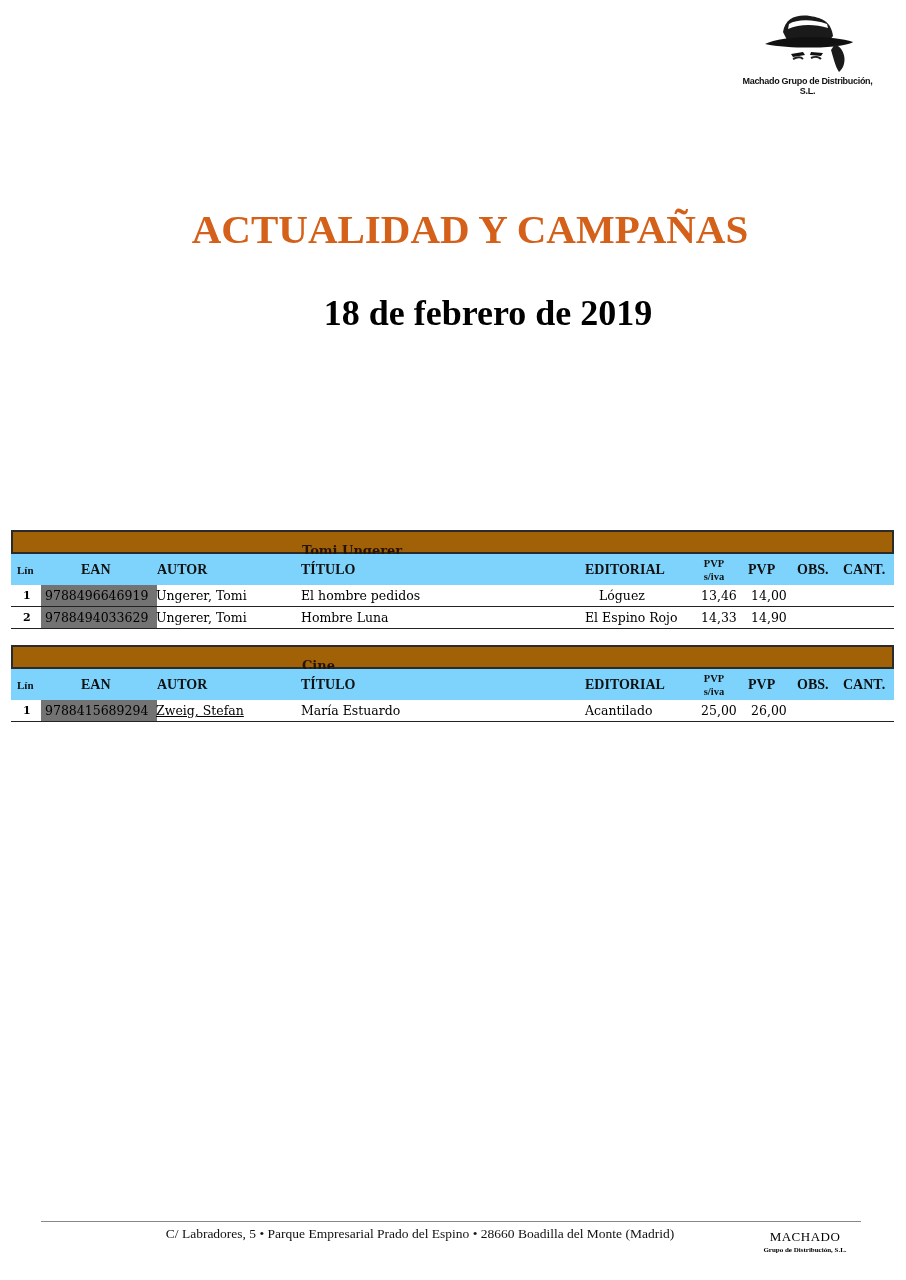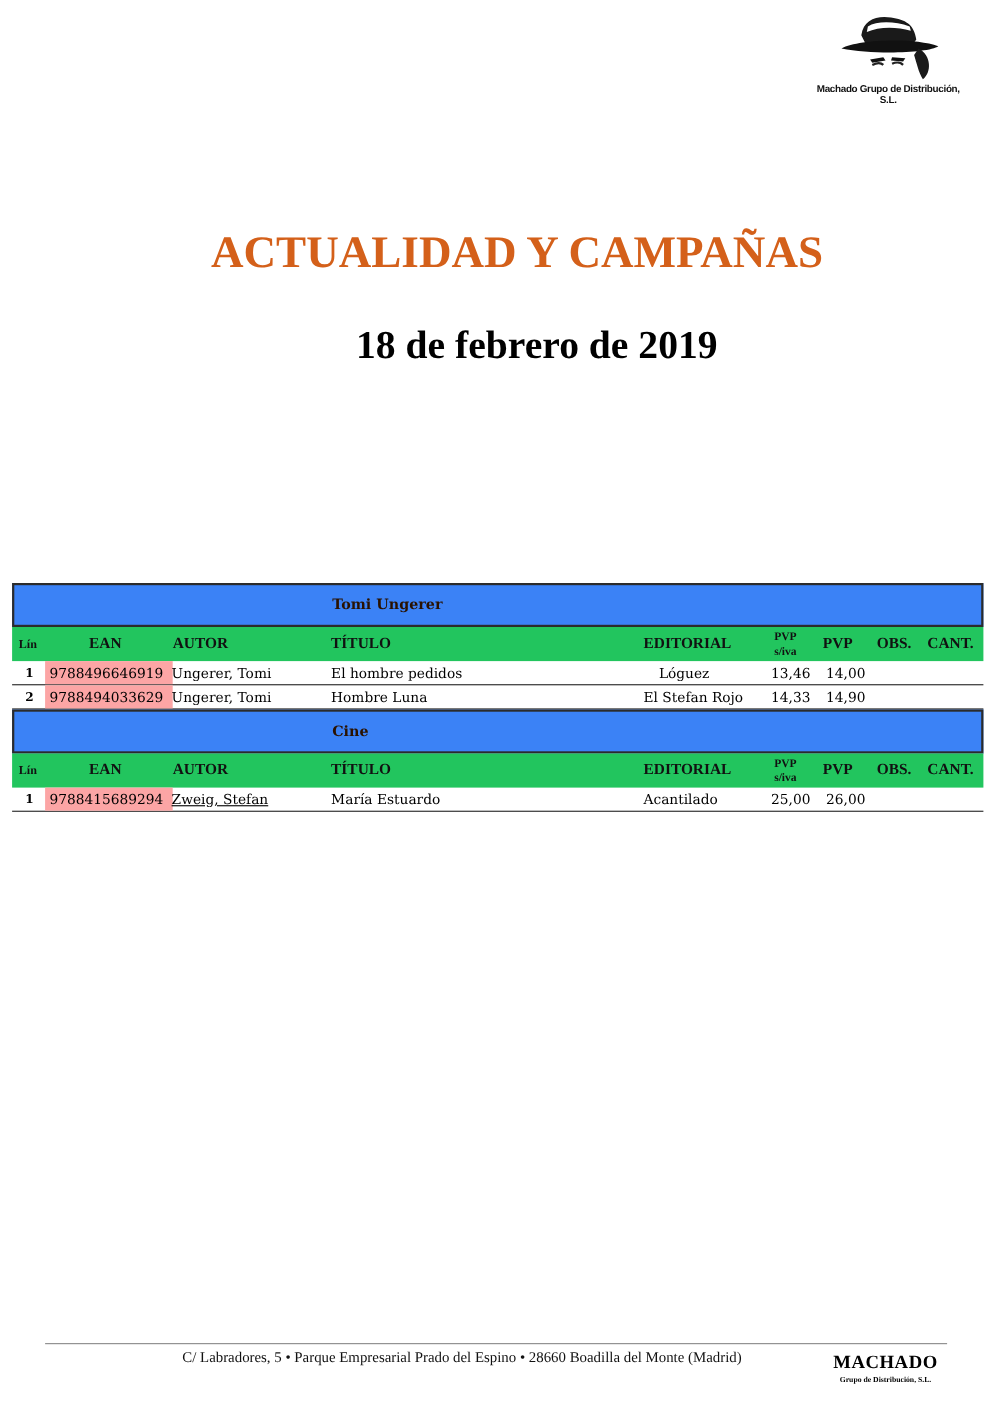--- a/index.html
+++ b/index.html
@@ -9,36 +9,36 @@
   .logo svg { display: block; }
   .logo-text { position: absolute; left: 0; top: 66px; width: 145px; text-align: center;
                font-family: "Liberation Sans", sans-serif; font-size: 9px; font-weight: bold;
                letter-spacing: -0.3px; color: #111; }
   .title { position: absolute; left: 0; top: 205px; width: 940px; text-align: center;
            font-family: "Liberation Serif", serif; font-weight: bold; font-size: 41px;
            color: #d4601a; letter-spacing: 0px; }
   .date { position: absolute; left: 0; top: 292px; width: 976px; text-align: center;
           font-family: "Liberation Serif", serif; font-weight: bold; font-size: 36px; color: #000; }
   .tbl { position: absolute; left: 11px; width: 883px; }
-  .sec-head { height: 40px; background: #3b82f6; border: 2px solid #2b2b2b; box-sizing: border-box;
+  .sec-head { height: 24px; background: #a16207; border: 2px solid #2b2b2b; box-sizing: border-box;
               position: relative; }
   .sec-head span { position: absolute; left: 289px; top: 11px; font-family: "DejaVu Serif", serif;
                    font-weight: bold; font-size: 13px; color: #2a1200; }
-  .col-head { height: 31px; background: #22c55e; position: relative;
+  .col-head { height: 31px; background: #7dd3fc; position: relative;
               font-family: "Liberation Serif", serif; font-weight: bold; color: #111; }
   .col-head .c { position: absolute; top: 0; height: 31px; display: flex; align-items: center; }
   .row { height: 21px; position: relative; border-bottom: 1px solid #222;
          font-family: "DejaVu Serif", serif; font-size: 12.5px; }
   .row .c { position: absolute; top: 0; height: 21px; display: flex; align-items: center; white-space: nowrap; }
-  .row .ean { background: #fca5a5; }
+  .row .ean { background: #737373; }
   .footer-line { position: absolute; left: 41px; top: 1221px; width: 820px; height: 1px; background: #888; }
   .footer-text { position: absolute; left: 80px; top: 1226px; width: 680px; text-align: center;
                  font-family: "Liberation Serif", serif; font-size: 13.5px; line-height: 16px; color: #111; }
   .footer-brand { position: absolute; left: 745px; top: 1229px; width: 120px; text-align: center; }
-  .footer-brand .b1 { font-family: "Liberation Serif", serif; font-weight: bold; font-size: 17px; letter-spacing: 0.5px; }
+  .footer-brand .b1 { font-family: "Liberation Serif", serif; font-weight: normal; font-size: 13px; letter-spacing: 0.5px; }
   .footer-brand .b2 { font-family: "Liberation Serif", serif; font-weight: bold; font-size: 7px; margin-top: 1px; }
 </style>
 </head>
 <body>
 
 <div class="logo">
   <svg width="145" height="66" viewBox="0 0 145 66">
 
     <path d="M48 22 C50 8, 62 4, 75 6 C88 8, 96 12, 98 26 L95 30 L52 30 Z" fill="#1a1a1a"></path>
     <path d="M54 14 C62 9, 78 9, 92 14 L93 18 C80 14, 64 14, 53 19 Z" fill="#ffffff"></path>
@@ -83,21 +83,21 @@
     <div class="c" style="left:290px;">El hombre pedidos</div>
     <div class="c" style="left:588px;">Lóguez</div>
     <div class="c" style="left:690px;">13,46</div>
     <div class="c" style="left:740px;">14,00</div>
   </div>
   <div class="row">
     <div class="c" style="left:12px;font-weight:bold;font-size:11px;">2</div>
     <div class="c ean" style="left:30px;width:112px;padding-left:4px;">9788494033629</div>
     <div class="c" style="left:145px;">Ungerer, Tomi</div>
     <div class="c" style="left:290px;">Hombre Luna</div>
-    <div class="c" style="left:574px;">El Stefan Rojo</div>
+    <div class="c" style="left:574px;">El Espino Rojo</div>
     <div class="c" style="left:690px;">14,33</div>
     <div class="c" style="left:740px;">14,90</div>
   </div>
 </div>
 
 <div class="tbl" style="top:645px;">
   <div class="sec-head">
     <span>Cine</span>
   </div>
   <div class="col-head">

